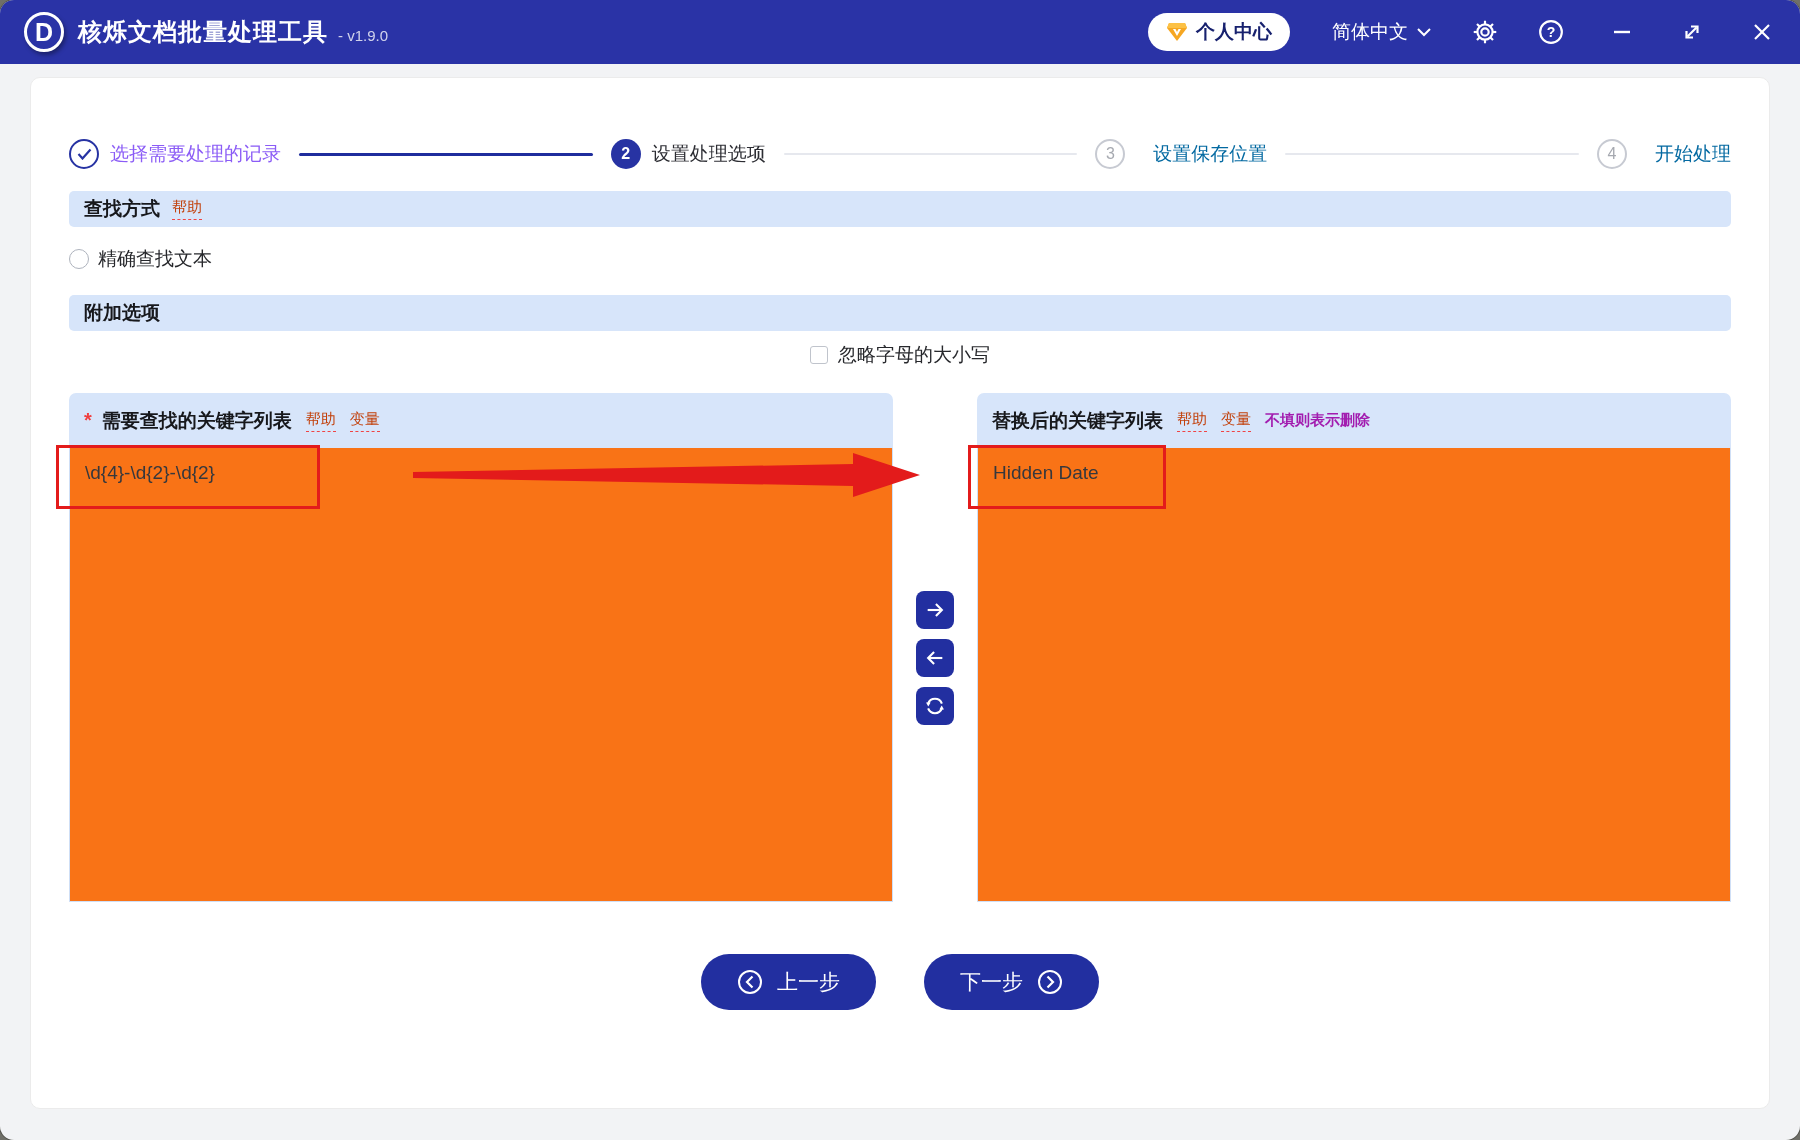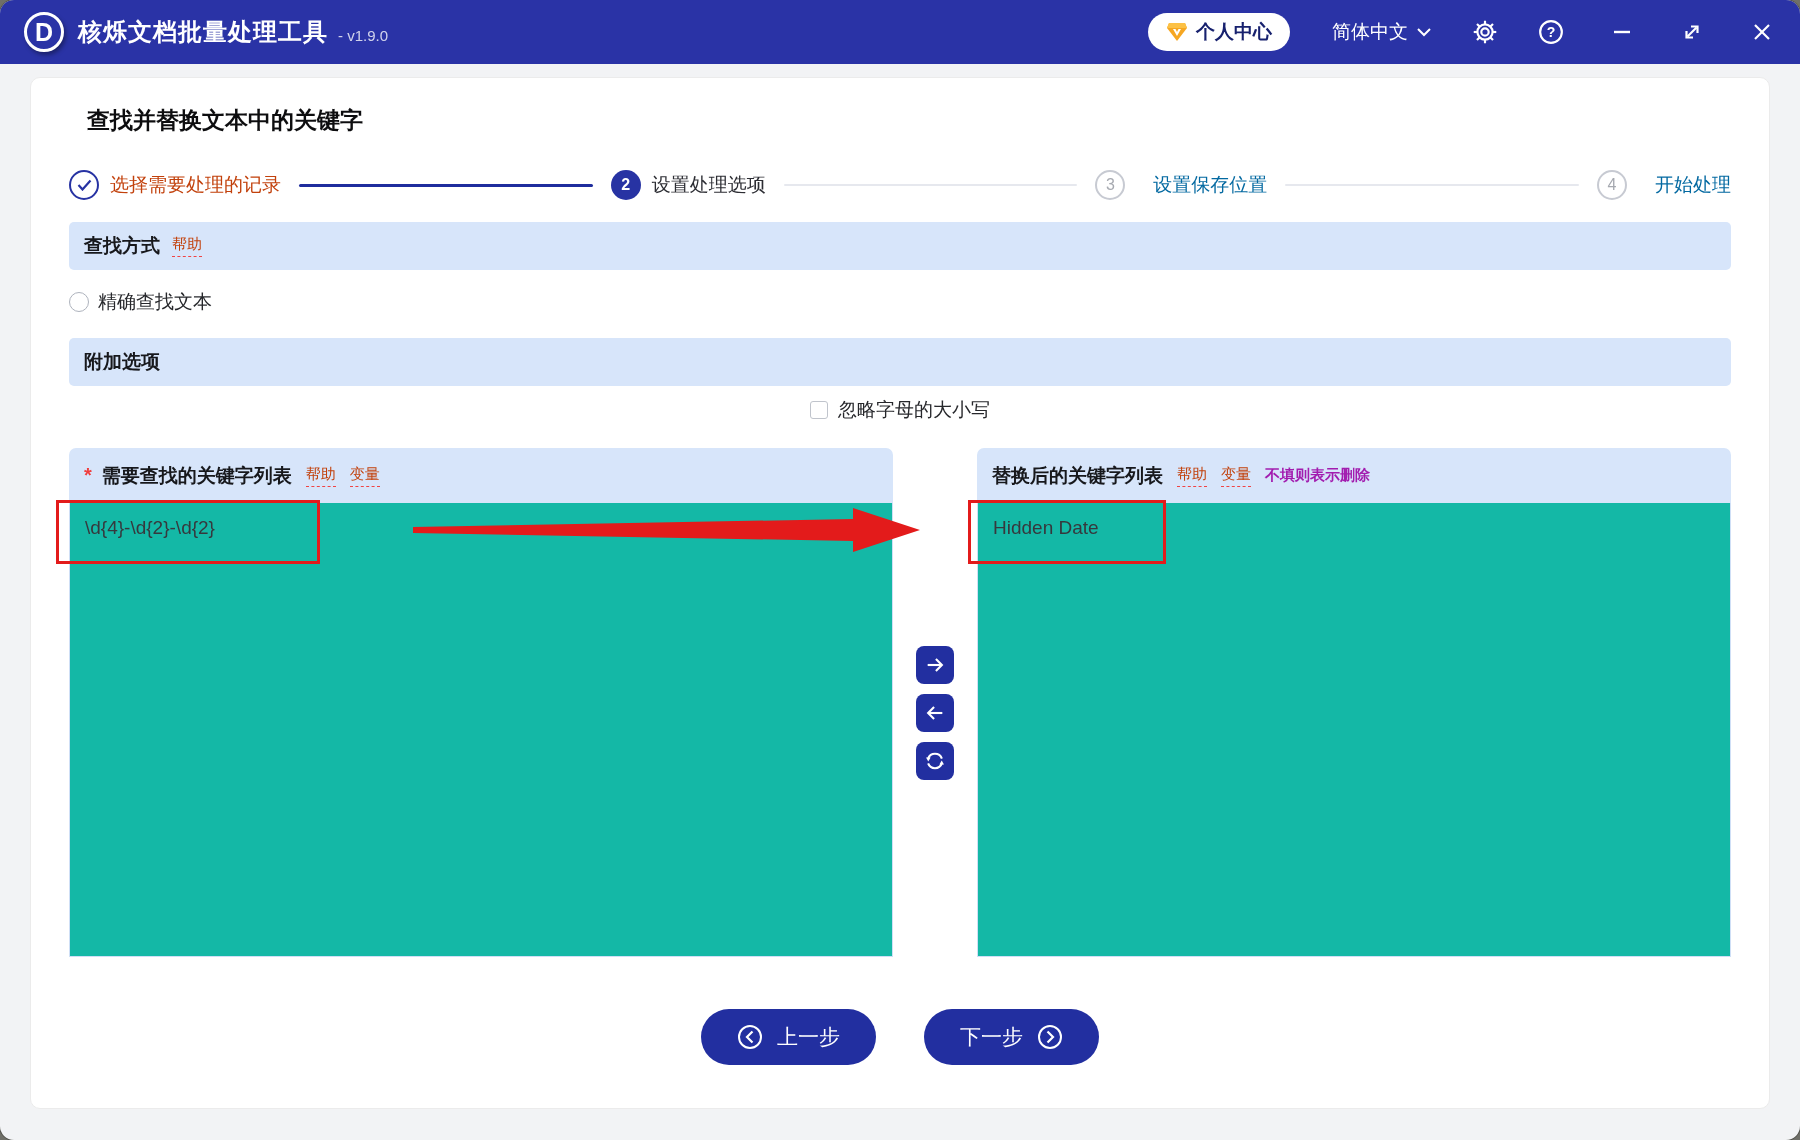--- a/index.html
+++ b/index.html
@@ -40,29 +40,29 @@
 
   
   .steps { display:flex; align-items:center; margin-top:34px; }
   .step { display:flex; align-items:center; gap:11px; flex:none; }
   .step-circle { width:30px; height:30px; border-radius:50%; display:flex;
     align-items:center; justify-content:center; font-size:16px; flex:none; }
   .step.done .step-circle { border:2px solid #2733a3; color:#2733a3; background:#fff; }
   .step.active .step-circle { background:#2733a3; color:#fff; font-weight:bold; }
   .step.pending .step-circle { border:2px solid #c7cad2; color:#a6a9b0; background:#fff; }
   .step-label { font-size:19px; white-space:nowrap; }
-  .step.done .step-label { color:#c2410c; }
+  .step.done .step-label { color:#8b5cf6; }
   .step.active .step-label { color:#2c2d33; }
   .step.pending .step-label { color:#0369a1;margin-left:17px; }
   .conn { flex:1; height:3px; margin:0 18px; border-radius:2px; }
   .conn.solid { background:#1f2d9d; }
   .conn.light { background:#e6e8ee; height:2px; }
 
   
-  .section-bar { background:#d7e5fa; border-radius:5px; height:48px; margin-top:22px;
+  .section-bar { background:#d7e5fa; border-radius:5px; height:36px; margin-top:22px;
     display:flex; align-items:center; padding:0 15px; gap:12px; }
   .section-title { font-size:19px; font-weight:bold; color:#17181c; }
   .red-link { font-size:15px; color:#c2410c; border-bottom:1px dashed #f04444;
     padding-bottom:2px; cursor:pointer; }
   .red-note { font-size:15px; color:#a21caf; font-weight:bold; }
 
   
   .radio-row { display:flex; align-items:center; margin-top:4px; height:56px;gap:9px; }
   .radio-opt { display:flex; align-items:center; gap:9px; font-size:19px; color:#27282c; cursor:pointer;}
   .radio-circle { width:20px; height:20px; border-radius:50%; border:1.5px solid #aeb3bd;
@@ -76,21 +76,21 @@
   .checkbox { width:18px; height:18px; border:1.5px solid #c0c4cc; border-radius:3px; background:#fff; cursor:pointer;}
 
   
   .panels { display:flex; margin-top:14px; height:509px; position:relative; }
   .panel { display:flex; flex-direction:column; border-radius:7px 7px 0 0; }
   .panel.left { width:824px; flex:none; }
   .panel.right { flex:1; }
   .panel-head { background:#d7e5fa; border-radius:7px 7px 0 0; height:55px; flex:none;
     display:flex; align-items:center; padding:0 15px; gap:14px; }
   .req-star { color:#f03e3e; font-size:20px; font-weight:bold; }
-  .panel-body { flex:1; background:#14b8a6; border:1px solid #cfdff6; border-top:none;
+  .panel-body { flex:1; background:#f97316; border:1px solid #cfdff6; border-top:none;
     padding:14px 15px; font-size:19px; color:#36383d; cursor:text; }
   .transfer { width:84px; flex:none; display:flex; flex-direction:column;
     align-items:center; gap:10px; padding-top:198px; }
   .sq-btn { width:38px; height:38px; border-radius:8px; background:#222fa0; border:none;
     display:flex; align-items:center; justify-content:center; cursor:pointer; }
 
   
   .annot-box { position:absolute; border:3px solid #e31b1b; z-index:5; pointer-events:none; }
   .annot-box.find { left:-13px; top:52px; width:264px; height:64px; }
   .annot-box.replace { left:899px; top:52px; width:198px; height:64px; }
@@ -186,21 +186,20 @@
           <line x1="19" y1="5" x2="5" y2="19" stroke="#fff" stroke-width="2.2"></line>
         </svg>
       </span>
     </div>
   </div>
 
   <div class="main">
     <div class="card">
 
       <div class="head-row">
-        <div class="page-title">查找并替换文本中的关键字</div>
       </div>
 
       <div class="steps">
         <div class="step done">
           <div class="step-circle">
             <svg width="15" height="12" viewBox="0 0 15 12">
               <polyline points="1.5,6 5.5,10.5 13.5,1.5" fill="none" stroke="#2733a3" stroke-width="2.2"></polyline>
             </svg>
           </div>
           <div class="step-label">选择需要处理的记录</div>

